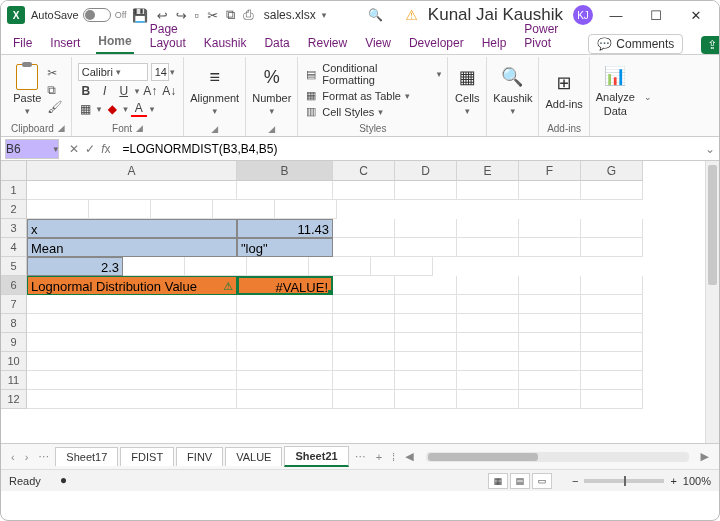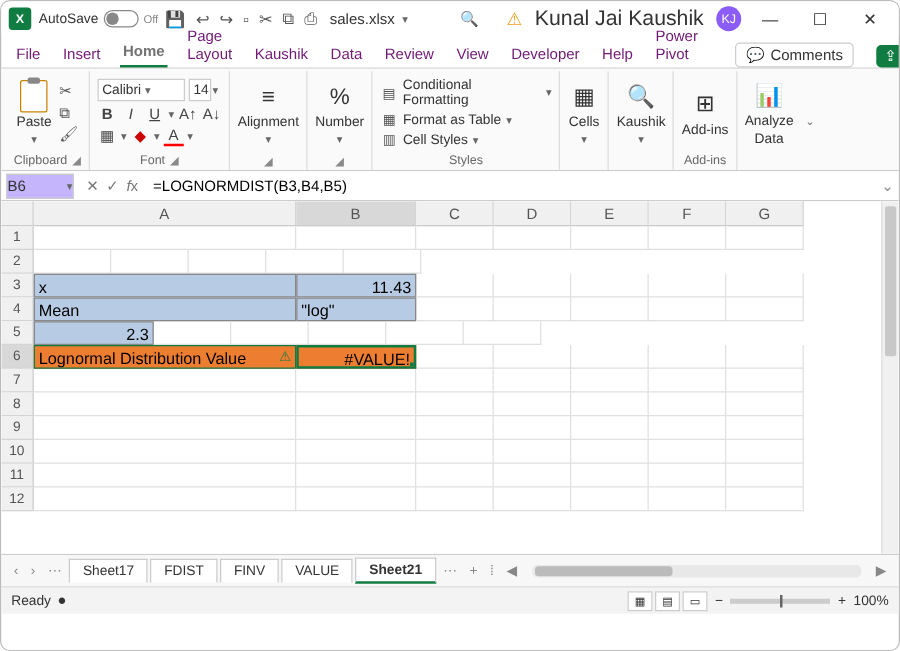--- a/index.html
+++ b/index.html
@@ -65,21 +65,21 @@
   .sel-handle { position: absolute; right: -3px; bottom: -3px; width: 6px; height: 6px; background: #107c41; }
   .tri-warn { color: #107c41; font-size: 11px; float: right; }
   .vscroll { position: absolute; right: 0; top: 0; width: 14px; bottom: 0; background: #f0f0f0; border-left: 1px solid #ddd; }
   .vthumb { position: absolute; top: 4px; left: 2px; right: 2px; height: 120px; background: #c8c8c8; border-radius: 2px; }
   .sheetbar { height: 26px; display: flex; align-items: center; border-top: 1px solid #ccc; background: #f7f7f7; font-size: 11px; padding: 0 6px; gap: 2px; }
   .nav-arr { color: #888; padding: 0 4px; }
   .sheettab { padding: 3px 10px; border: 1px solid #ccc; background: #fff; border-bottom: none; font-size: 11px; }
   .sheettab.active { border-bottom: 2px solid #107c41; font-weight: 600; }
   .hscroll { flex: 1; height: 10px; background: #e8e8e8; margin: 0 6px; border-radius: 4px; position: relative; }
   .hthumb { position: absolute; left: 2px; top: 1px; width: 110px; height: 8px; background: #bbb; border-radius: 3px; }
-  .status { height: 22px; display: flex; align-items: center; background: #f3f3f3; border-top: 1px solid #ddd; font-size: 11px; padding: 0 8px; gap: 6px; justify-content: center; }
+  .status { height: 22px; display: flex; align-items: center; background: #f3f3f3; border-top: 1px solid #ddd; font-size: 11px; padding: 0 8px; gap: 20px; justify-content: center; }
   .status-spacer { flex: 1; }
   .view-btns { display: flex; gap: 2px; }
   .vbtn { width: 20px; height: 16px; border: 1px solid #ccc; background: #fff; font-size: 9px; display: flex; align-items: center; justify-content: center; }
   .zoom { display: flex; align-items: center; gap: 6px; }
   .zslider { width: 80px; height: 4px; background: #ccc; position: relative; }
   .zslider::after { content: ""; position: absolute; left: 50%; top: -3px; width: 2px; height: 10px; background: #666; }
   .txt-r { text-align: right; }
 </style>
 </head>
 <body>

